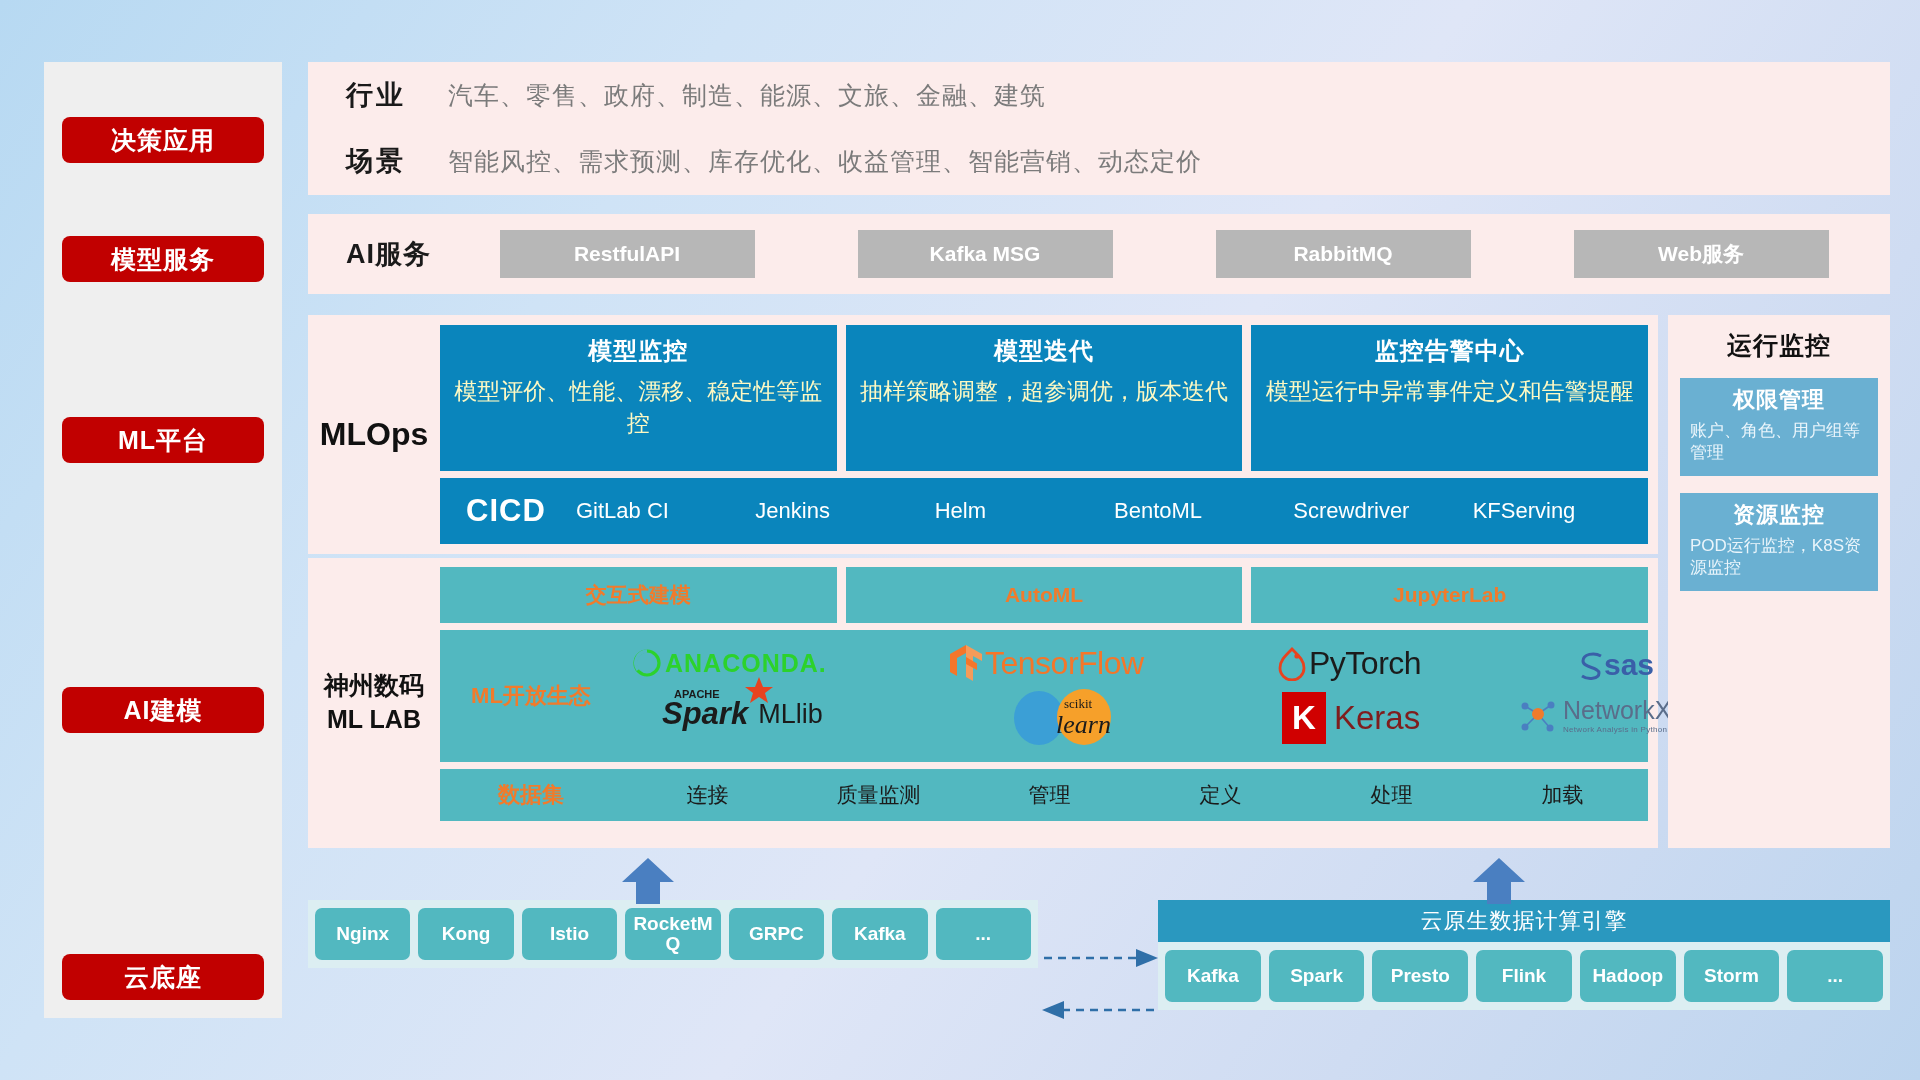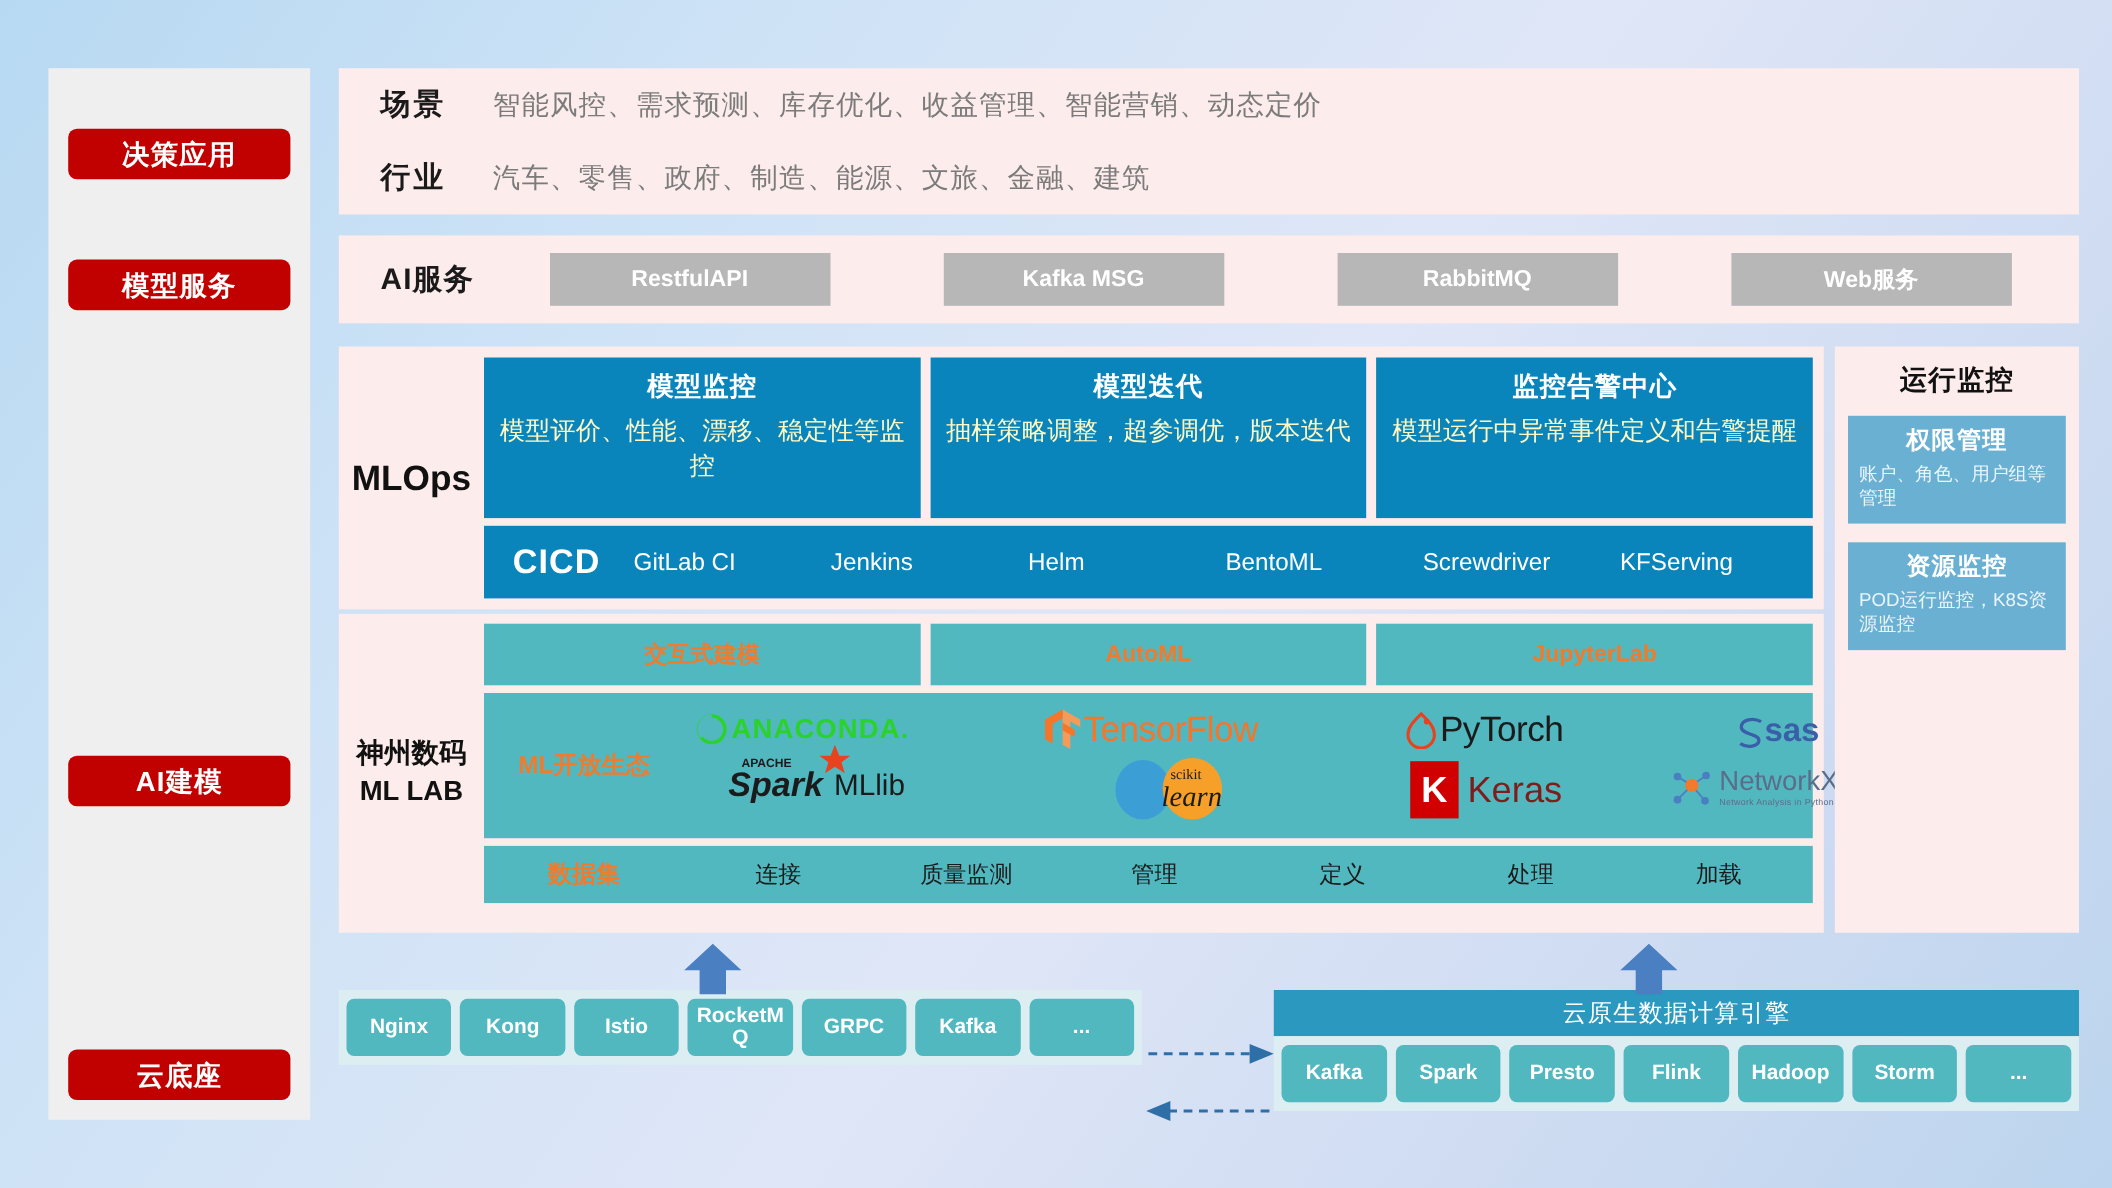--- a/index.html
+++ b/index.html
@@ -155,36 +155,39 @@
 </head>
 <body>
 
 <div id="left-rail">
   <div class="rail-chip" id="chip-0">
       <span>决策应用</span>
     </div>
   <div class="rail-chip" id="chip-1">
       <span>模型服务</span>
     </div>
+  <div class="rail-chip" id="chip-2">
+      <span>ML平台</span>
+    </div>
   <div class="rail-chip" id="chip-3">
       <span>AI建模</span>
     </div>
   <div class="rail-chip" id="chip-4">
       <span>云底座</span>
     </div>
 </div>
 
 <div class="panel" id="panel-apps">
+  <div class="app-row">
+    <div class="app-key">行业</div>
+    <div class="app-val">汽车、零售、政府、制造、能源、文旅、金融、建筑</div>
+  </div>
   <div class="app-row">
     <div class="app-key">场景</div>
     <div class="app-val">智能风控、需求预测、库存优化、收益管理、智能营销、动态定价</div>
-  </div>
-  <div class="app-row">
-    <div class="app-key">行业</div>
-    <div class="app-val">汽车、零售、政府、制造、能源、文旅、金融、建筑</div>
   </div>
 </div>
 
 <div class="panel" id="panel-aisvc">
   <div id="aisvc-label">AI服务</div>
   <div id="aisvc-items">
     <div class="aisvc-box">RestfulAPI</div>
     <div class="aisvc-box">Kafka MSG</div>
     <div class="aisvc-box">RabbitMQ</div>
     <div class="aisvc-box">Web服务</div>

